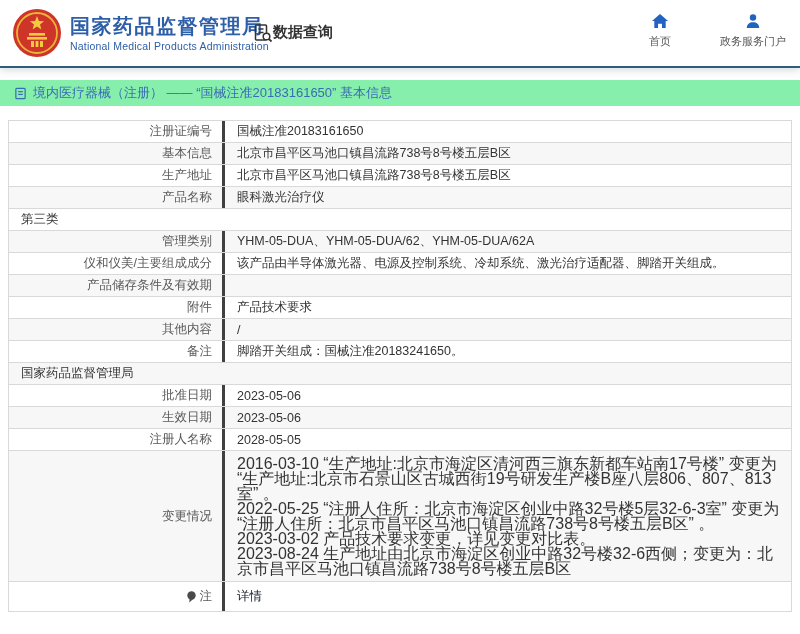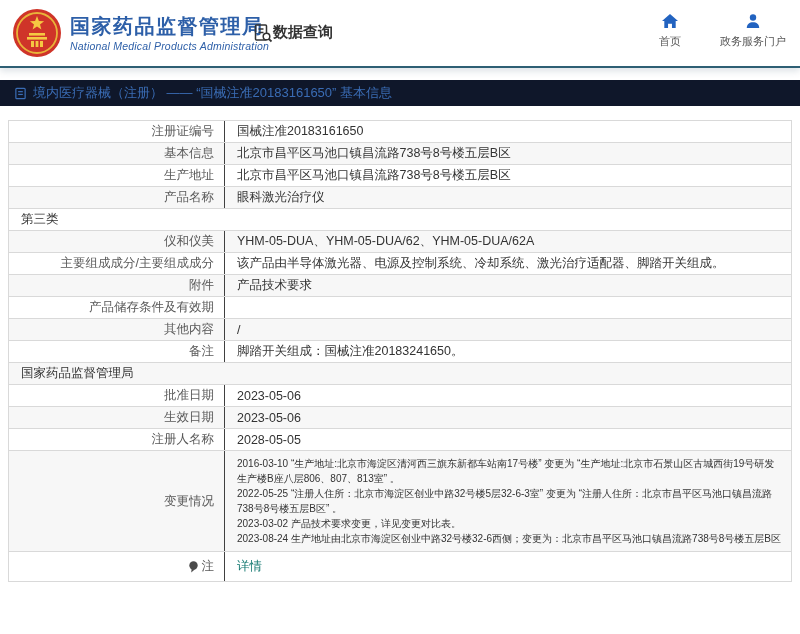--- a/index.html
+++ b/index.html
@@ -5,46 +5,46 @@
   * { margin:0; padding:0; box-sizing:border-box; }
   html,body { width:800px; height:634px; background:#fff; overflow:hidden;
     font-family:"Liberation Sans","DejaVu Sans",sans-serif; }
 
   
   .header { position:relative; height:68px; background:#fff;
     border-bottom:2px solid #2e5f74; box-shadow:0 3px 7px rgba(60,90,110,.18); }
   .logo { position:absolute; left:12px; top:8px; display:flex; align-items:center; gap:8px; cursor:pointer; }
   .emblem { width:50px; height:50px; flex:0 0 50px; }
   .logo-title { font-size:20px; font-weight:bold; color:#2d5fa8; letter-spacing:1.5px; line-height:24px; }
-  .logo-sub { font-size:10.5px; color:#2d5fa8; margin-top:2px; letter-spacing:.2px;font-style:italic; }
+  .logo-sub { font-size:10.5px; color:#2d5fa8; margin-top:2px; letter-spacing:.2px; }
   .dq-tab { position:absolute; left:253px; top:23px; display:flex; align-items:flex-start; 
     font-size:15px; font-weight:bold; color:#333; cursor:pointer; }
-  .top-nav { position:absolute; right:14px; top:13px; display:flex; gap:30px; }
+  .top-nav { position:absolute; right:14px; top:13px; display:flex; gap:40px; }
   .nav-item { display:flex; flex-direction:column; align-items:center; gap:5px;
     font-size:11px; color:#555; cursor:pointer; min-width:40px; }
 
   
-  .breadcrumb { margin-top:12px; height:26px; background:#0f172a;
+  .breadcrumb { margin-top:12px; height:26px; background:#86efac;
     display:flex; align-items:center; gap:6px; padding-left:14px;
     font-size:13px; color:#3a6cb4; }
 
   
   .info-table { margin:14px 8px 0 8px; border:1px solid #d9d9d9; background:#fff; }
   .row { display:flex; border-bottom:1px solid #d9d9d9; min-height:21px; align-items:stretch; }
   .row:last-child { border-bottom:none; }
   .row:nth-child(even) { background:#f7f7f7; }
-  .cell-label { width:216px; flex:0 0 216px; border-right:1px solid #404040;
+  .cell-label { width:216px; flex:0 0 216px; border-right:3px solid #404040;
     display:flex; align-items:center; justify-content:flex-end; gap:3px;
     padding:2px 10px 2px 4px; font-size:12.5px; color:#595959; text-align:right; }
   .cell-value { flex:1; display:flex; align-items:center;
     padding:2px 10px 2px 12px; font-size:12.5px; color:#333; }
   .cell-value.multiline { display:block; white-space:pre-line;
-    line-height:15px; font-size:10px; padding-top:5px; padding-bottom:5px; }
+    line-height:15px; font-size:16px; padding-top:5px; padding-bottom:5px; }
   .row-note { min-height:29px; }
-  .row-note .cell-value a { color:#0f766e; text-decoration:none; font-size:12.5px; cursor:pointer; }
+  .row-note .cell-value a { color:#0f172a; text-decoration:none; font-size:12.5px; cursor:pointer; }
   .note-icon { display:inline-block; width:11px; height:12px; }
 
   svg { display:block; }
 </style>
 </head>
 <body>
 
 <div class="header">
   <div class="logo">
     <span class="emblem">
@@ -125,34 +125,34 @@
       <div class="cell-value">北京市昌平区马池口镇昌流路738号8号楼五层B区</div>
     </div>
   <div class="row">
       <div class="cell-label">产品名称</div>
       <div class="cell-value">眼科激光治疗仪</div>
     </div>
   <div class="row">
       <div class="cell-value">第三类</div>
     </div>
   <div class="row">
-      <div class="cell-label">仪和仪美</div>
+      <div class="cell-label">管理类别</div>
       <div class="cell-value">YHM-05-DUA、YHM-05-DUA/62、YHM-05-DUA/62A</div>
     </div>
   <div class="row">
-      <div class="cell-label">主要组成成分/主要组成成分</div>
+      <div class="cell-label">仪和仪美/主要组成成分</div>
       <div class="cell-value">该产品由半导体激光器、电源及控制系统、冷却系统、激光治疗适配器、脚踏开关组成。</div>
+    </div>
+  <div class="row">
+      <div class="cell-label">产品储存条件及有效期</div>
+      <div class="cell-value"></div>
     </div>
   <div class="row">
       <div class="cell-label">附件</div>
       <div class="cell-value">产品技术要求</div>
-    </div>
-  <div class="row">
-      <div class="cell-label">产品储存条件及有效期</div>
-      <div class="cell-value"></div>
     </div>
   <div class="row">
       <div class="cell-label">其他内容</div>
       <div class="cell-value">/</div>
     </div>
   <div class="row">
       <div class="cell-label">备注</div>
       <div class="cell-value">脚踏开关组成：国械注准20183241650。</div>
     </div>
   <div class="row">

